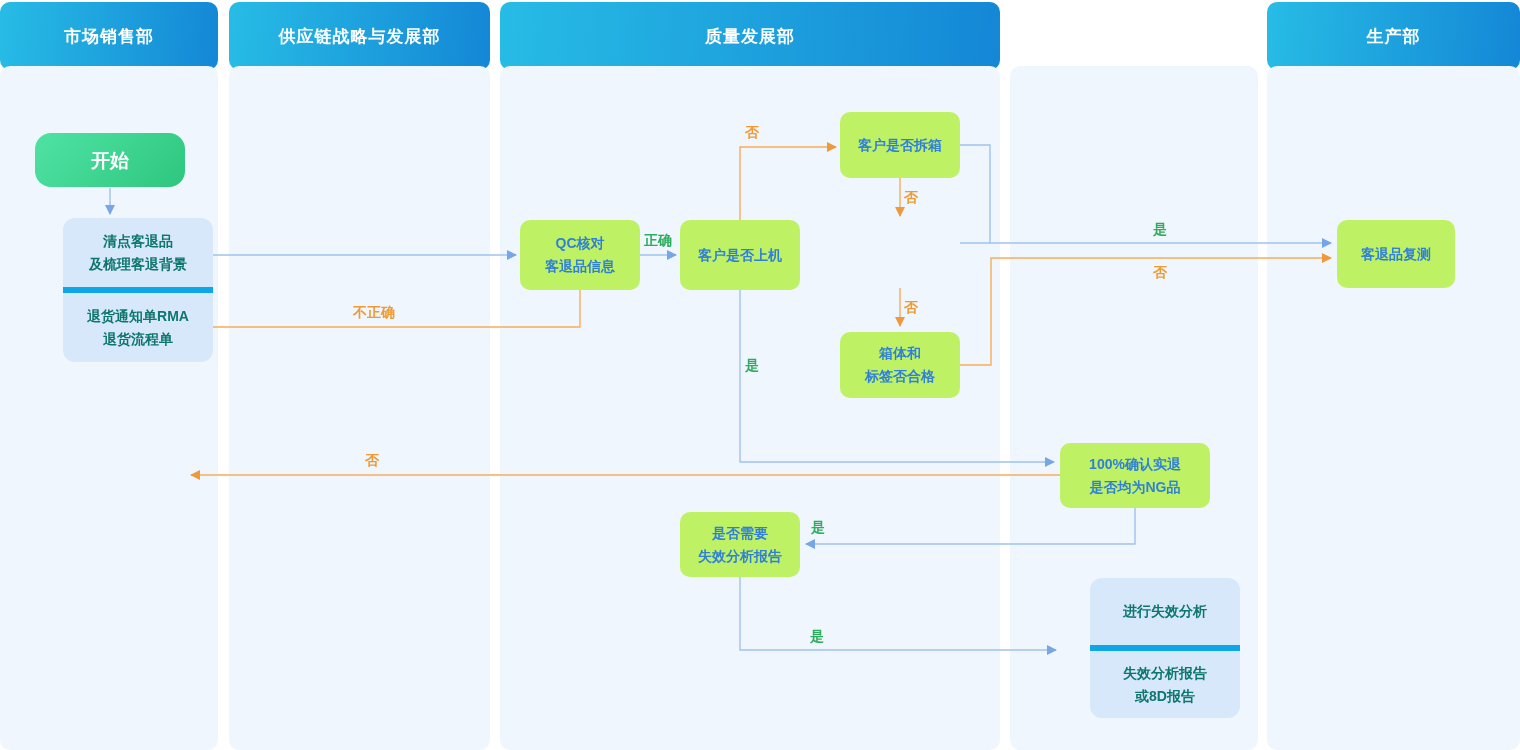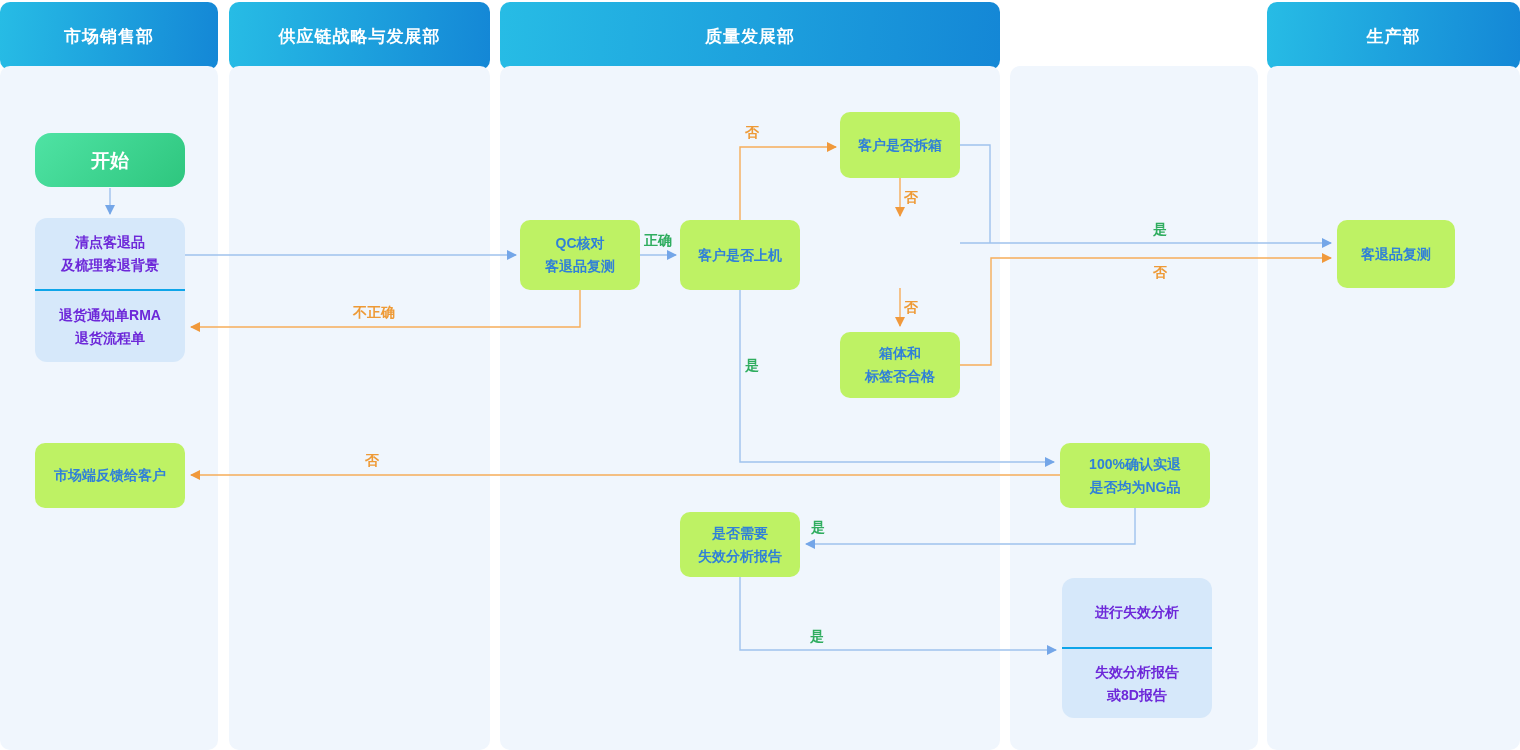--- a/index.html
+++ b/index.html
@@ -60,37 +60,38 @@
     background: linear-gradient(135deg, #4fe3a4 0%, #2ec67e 100%);
     color: #ffffff;
     font-weight: bold;
     font-size: 19px;
     border-radius: 16px;
   }
   .node-stack {
     position: absolute;
     background: #d6e8fa;
     border-radius: 12px;
-    color: #6d28d9;
+    color: #0f766e;
     font-size: 14px;
     font-weight: 600;
     line-height: 23px;
     text-align: center;
     display: flex;
     flex-direction: column;
+    margin-left: 28px;
   }
   .node-stack .section {
     flex: 1;
     display: flex;
     align-items: center;
     justify-content: center;
     white-space: pre-line;
   }
   .node-stack .section + .section {
-    border-top: 2px solid #0ea5e9;
+    border-top: 6px solid #0ea5e9;
   }
   .elabel {
     position: absolute;
     transform: translate(-50%, -50%);
     font-size: 14px;
     font-weight: bold;
     white-space: nowrap;
   }
   .elabel.green { color: #2fad5f; }
   .elabel.orange { color: #ee9a36; }
@@ -138,24 +139,23 @@
 
   <div class="node start" style="left:35px; top:133px; width:150px; height:54px;">开始</div>
 
   <div class="node-stack" style="left:35px; top:218px; width:150px; height:144px;">
     <div class="section">清点客退品
 及梳理客退背景</div>
     <div class="section">退货通知单RMA
 退货流程单</div>
   </div>
 
-  <div class="node" style="left:35px; top:443px; width:150px; height:65px;">市场端反馈给客户</div>
 
   <div class="node" style="left:520px; top:220px; width:120px; height:70px;">QC核对
-客退品复测</div>
+客退品信息</div>
 
   <div class="node" style="left:680px; top:220px; width:120px; height:70px;">客户是否上机</div>
 
   <div class="node" style="left:840px; top:112px; width:120px; height:66px;">客户是否拆箱</div>
 
 
   <div class="node" style="left:840px; top:332px; width:120px; height:66px;">箱体和
 标签否合格</div>
 
   <div class="node" style="left:1337px; top:220px; width:118px; height:68px;">客退品复测</div>

